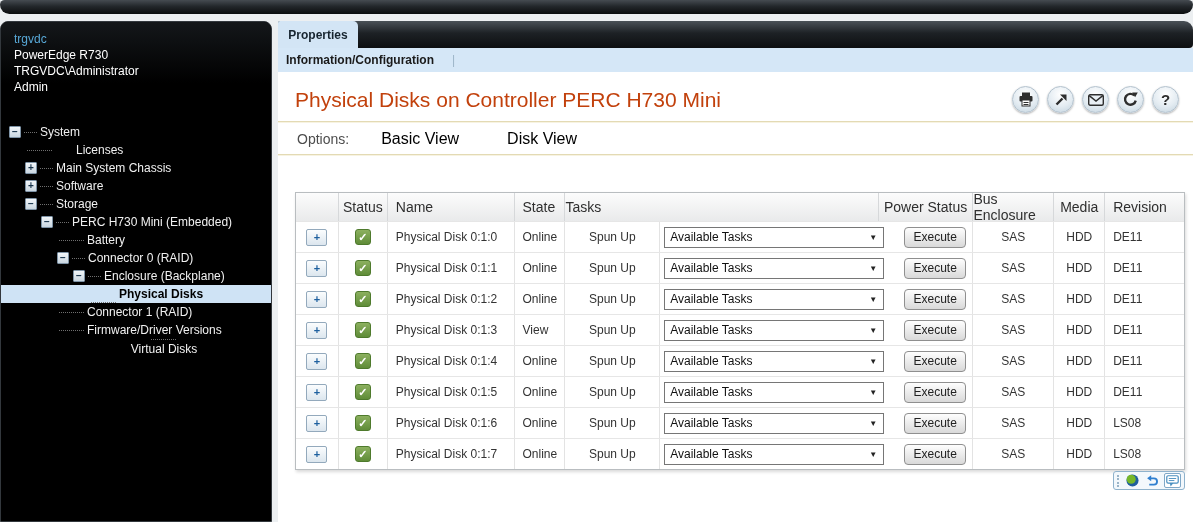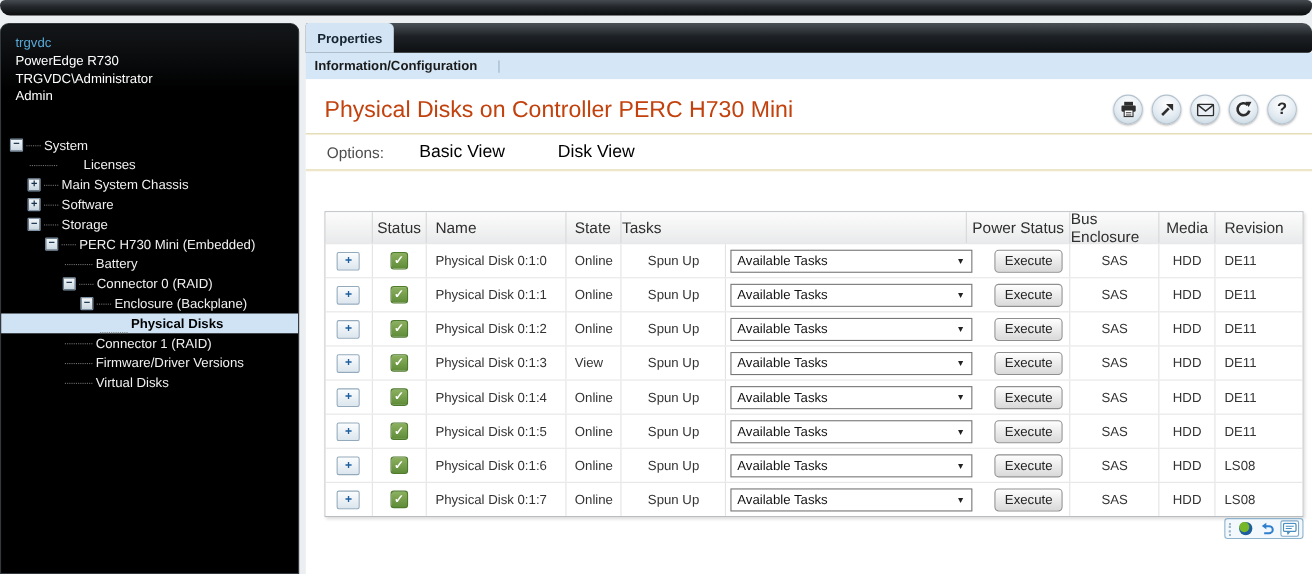--- a/index.html
+++ b/index.html
@@ -175,21 +175,21 @@
         <div class="tree-item" style="padding-left: 56px;">
 
     <span class="dots" style="width: 25px;"></span>
     <span class="tree-label">Connector 1 (RAID)</span>
   </div>
         <div class="tree-item" style="padding-left: 56px;">
 
     <span class="dots" style="width: 25px;"></span>
     <span class="tree-label">Firmware/Driver Versions</span>
   </div>
-        <div class="tree-item" style="padding-left: 56px;">
+        <div class="tree-item" style="padding-left: 56px; flex-direction: column;">
 
     <span class="dots" style="width: 25px;"></span>
     <span class="tree-label">Virtual Disks</span>
   </div>
       </div>
   </div>
 
   <div class="content">
 
     <div class="tabbar">

